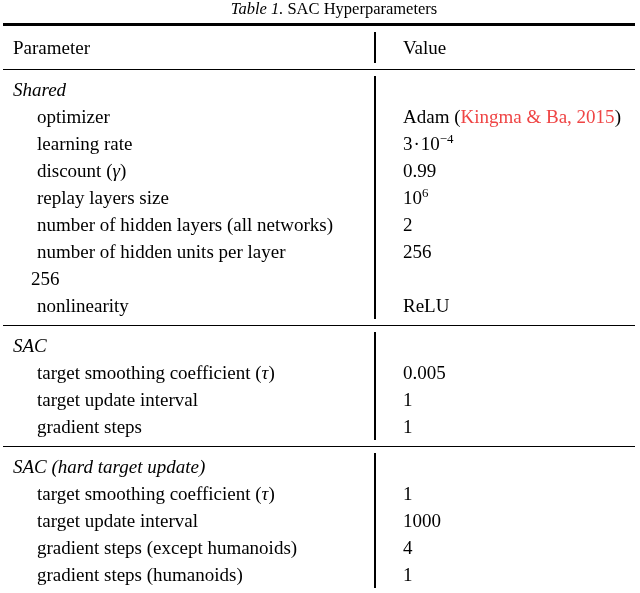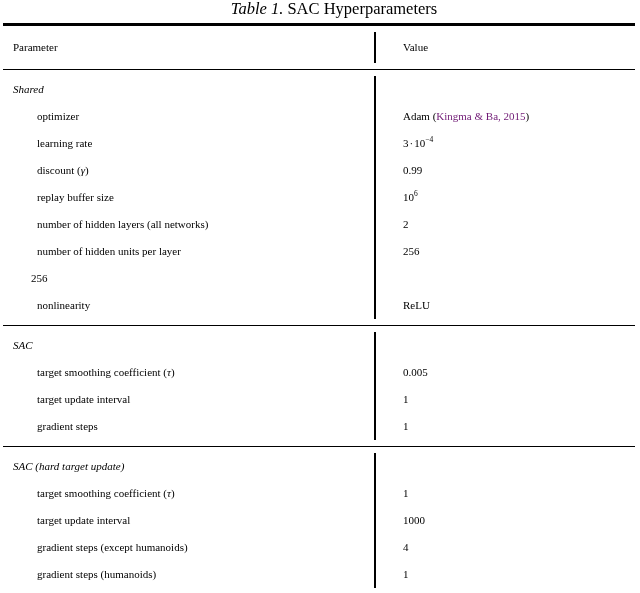--- a/index.html
+++ b/index.html
@@ -59,21 +59,21 @@
   .rule-thin  { height: 1px; }
 
   
   .tsection { position: relative; }
 
   .row {
     position: relative;
     display: flex;
     align-items: center;
     height: 27px;
-    font-size: 11px;
+    font-size: 19px;
     line-height: 27px;
   }
   .row.header-row { height: 31px; line-height: 31px; }
   .row.pad-top   { margin-top: 6px; }
   .row.pad-bot   { margin-bottom: 6px; }
 
   .cell-param {
     width: 372px;
     flex: 0 0 372px;
     padding-left: 10px;
@@ -134,35 +134,35 @@
     <div class="tsection">
       <div class="vrule"></div>
 
       <div class="row pad-top">
         <div class="cell-param section-title">Shared</div>
         <div class="cell-value"></div>
       </div>
 
       <div class="row">
         <div class="cell-param indent">optimizer</div>
-        <div class="cell-value"><span>Adam (</span><span class="cite" style="color: #701a75;">Kingma &amp; Ba, 2015</span><span>)</span></div>
+        <div class="cell-value"><span>Adam (</span><span class="cite" style="color: #ef4444;">Kingma &amp; Ba, 2015</span><span>)</span></div>
       </div>
 
       <div class="row">
         <div class="cell-param indent">learning rate</div>
         <div class="cell-value"><span>3</span><span class="cdot">·</span><span>10</span><sup class="exp">−4</sup></div>
       </div>
 
       <div class="row">
         <div class="cell-param indent"><span>discount (</span><span class="mi">γ</span><span>)</span></div>
         <div class="cell-value">0.99</div>
       </div>
 
       <div class="row">
-        <div class="cell-param indent">replay buffer size</div>
+        <div class="cell-param indent">replay layers size</div>
         <div class="cell-value"><span>10</span><sup class="exp">6</sup></div>
       </div>
 
       <div class="row">
         <div class="cell-param indent">number of hidden layers (all networks)</div>
         <div class="cell-value">2</div>
       </div>
 
       <div class="row">
         <div class="cell-param indent">number of hidden units per layer</div>

